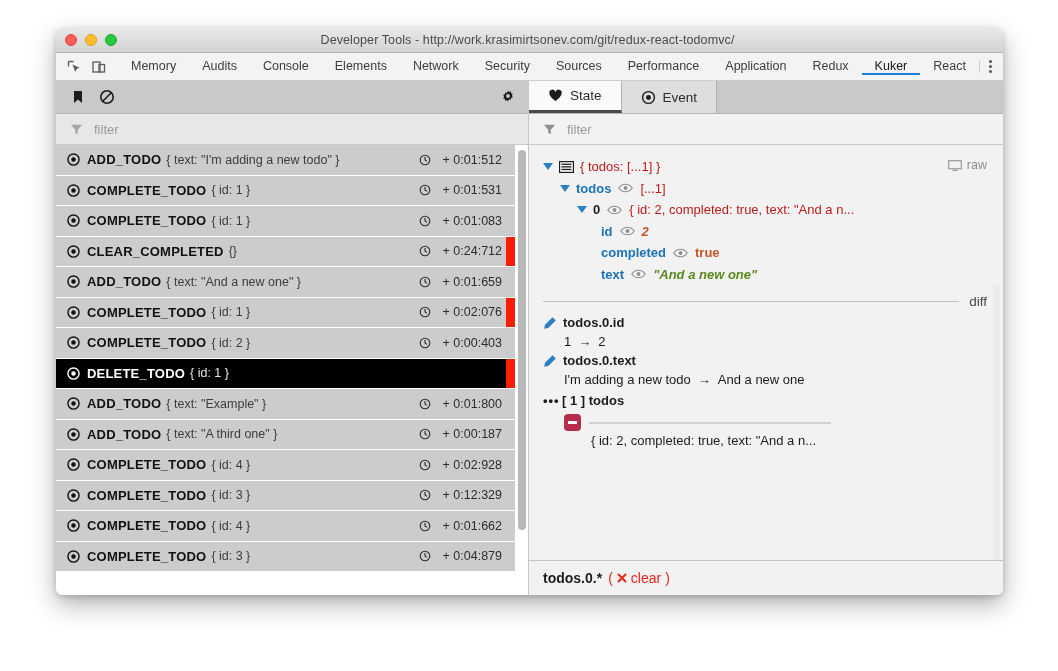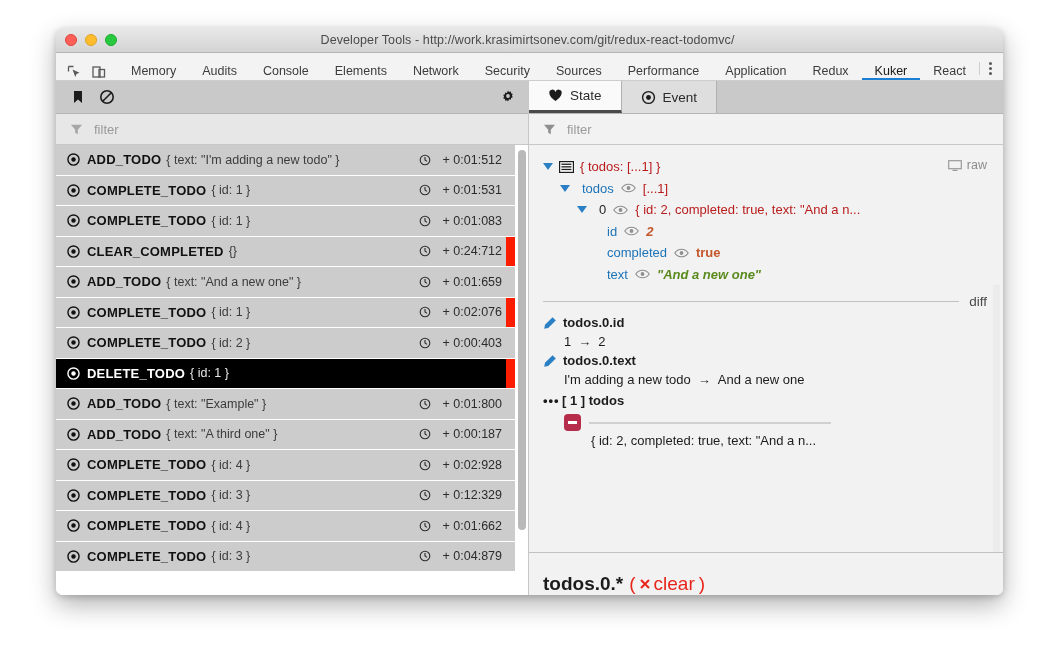--- a/index.html
+++ b/index.html
@@ -42,21 +42,21 @@
     position: absolute; left: 0; right: 4px; text-align: center;
     font-size: 12.5px; color: #4a4a4a; letter-spacing: .1px;
     pointer-events: none;
   }
 
   
   .devtools-bar {
     height: 28px;
     background: #f3f3f3;
     border-bottom: 1px solid #cdcdcd;
-    display: flex; align-items: flex-end;
+    display: flex; align-items: center;
     flex: 0 0 auto;
     font-size: 12.5px;
   }
   .dt-icons { display: flex; align-items: center; padding: 0 6px 0 10px; gap: 9px; }
   .dt-icon { width: 16px; height: 16px; display: block; }
   .dt-sep { width: 1px; background: #cfcfcf; margin: 6px 2px; }
   .dt-tabs { display: flex; align-items: stretch; flex: 1; }
   .dt-tab {
     padding: 0 13px;
     display: flex; align-items: center;
@@ -171,21 +171,21 @@
   .tree-line { display: flex; align-items: center; line-height: 21.5px; white-space: nowrap; }
   .caret {
     width: 0; height: 0; display: inline-block; flex: 0 0 auto;
     border-left: 5px solid transparent; border-right: 5px solid transparent;
     border-top: 7px solid #2b7fc4;
     margin-right: 6px;
     cursor: pointer;
   }
   .node-icon { width: 15px; height: 12px; margin-right: 6px; display: block; flex: 0 0 auto; }
   .eye { width: 15px; height: 10px; margin: 0 7px; display: block; flex: 0 0 auto; cursor: pointer; }
-  .k-key  { color: #1b73b8; font-weight: normal; margin-left: 6px; }
+  .k-key  { color: #1b73b8; font-weight: bold; }
   .k-dim  { color: #b91c1c; }
   .k-num  { color: #c4572a; font-style: italic; font-weight: bold; }
   .k-bool { color: #c4572a; font-weight: bold; }
   .k-str  { color: #5a8a1e; font-style: italic; font-weight: bold; }
   .raw-tag {
     position: absolute; right: 16px; top: 13px;
     display: flex; align-items: center; gap: 5px;
     color: #8d8d8d; font-size: 12.5px; cursor: pointer;
   }
   .monitor { width: 14px; height: 11px; display: block; }
@@ -205,25 +205,25 @@
     width: 17px; height: 17px; border-radius: 4px; background: #b52d4a;
     display: flex; align-items: center; justify-content: center; flex: 0 0 auto;
   }
   .minus-badge span { width: 9px; height: 2.5px; background: #fff; display: block; }
   .minus-row { display: flex; align-items: center; gap: 8px; padding-left: 21px; margin-top: 4px; }
   .minus-rule { width: 242px; height: 2px; background: #d0d0d0; }
   .minus-val { padding-left: 48px; color: #1c1c1c; margin-top: 2px; font-size: 13px; }
 
   
   .path-bar {
-    flex: 0 0 auto; height: 43px;
+    flex: 0 0 auto; height: 35px;
     border-top: 1px solid #c2c2c2;
-    display: flex; align-items: flex-end;
+    display: flex; align-items: center;
     padding: 0 14px; gap: 6px;
-    background: #f2f2f2; font-size: 19px;
+    background: #f2f2f2; font-size: 14px;
   }
   .path-text { font-weight: bold; color: #1c1c1c; }
   .clear-link { color: #e8251b; display: flex; align-items: center; gap: 4px; cursor: pointer; }
   .x-ic { width: 10px; height: 10px; display: block; }
   .right-scroll {
     position: absolute; right: 3px; top: 0; width: 7px; height: 100%;
     background: #ececec;
   }
 </style>
 </head>

